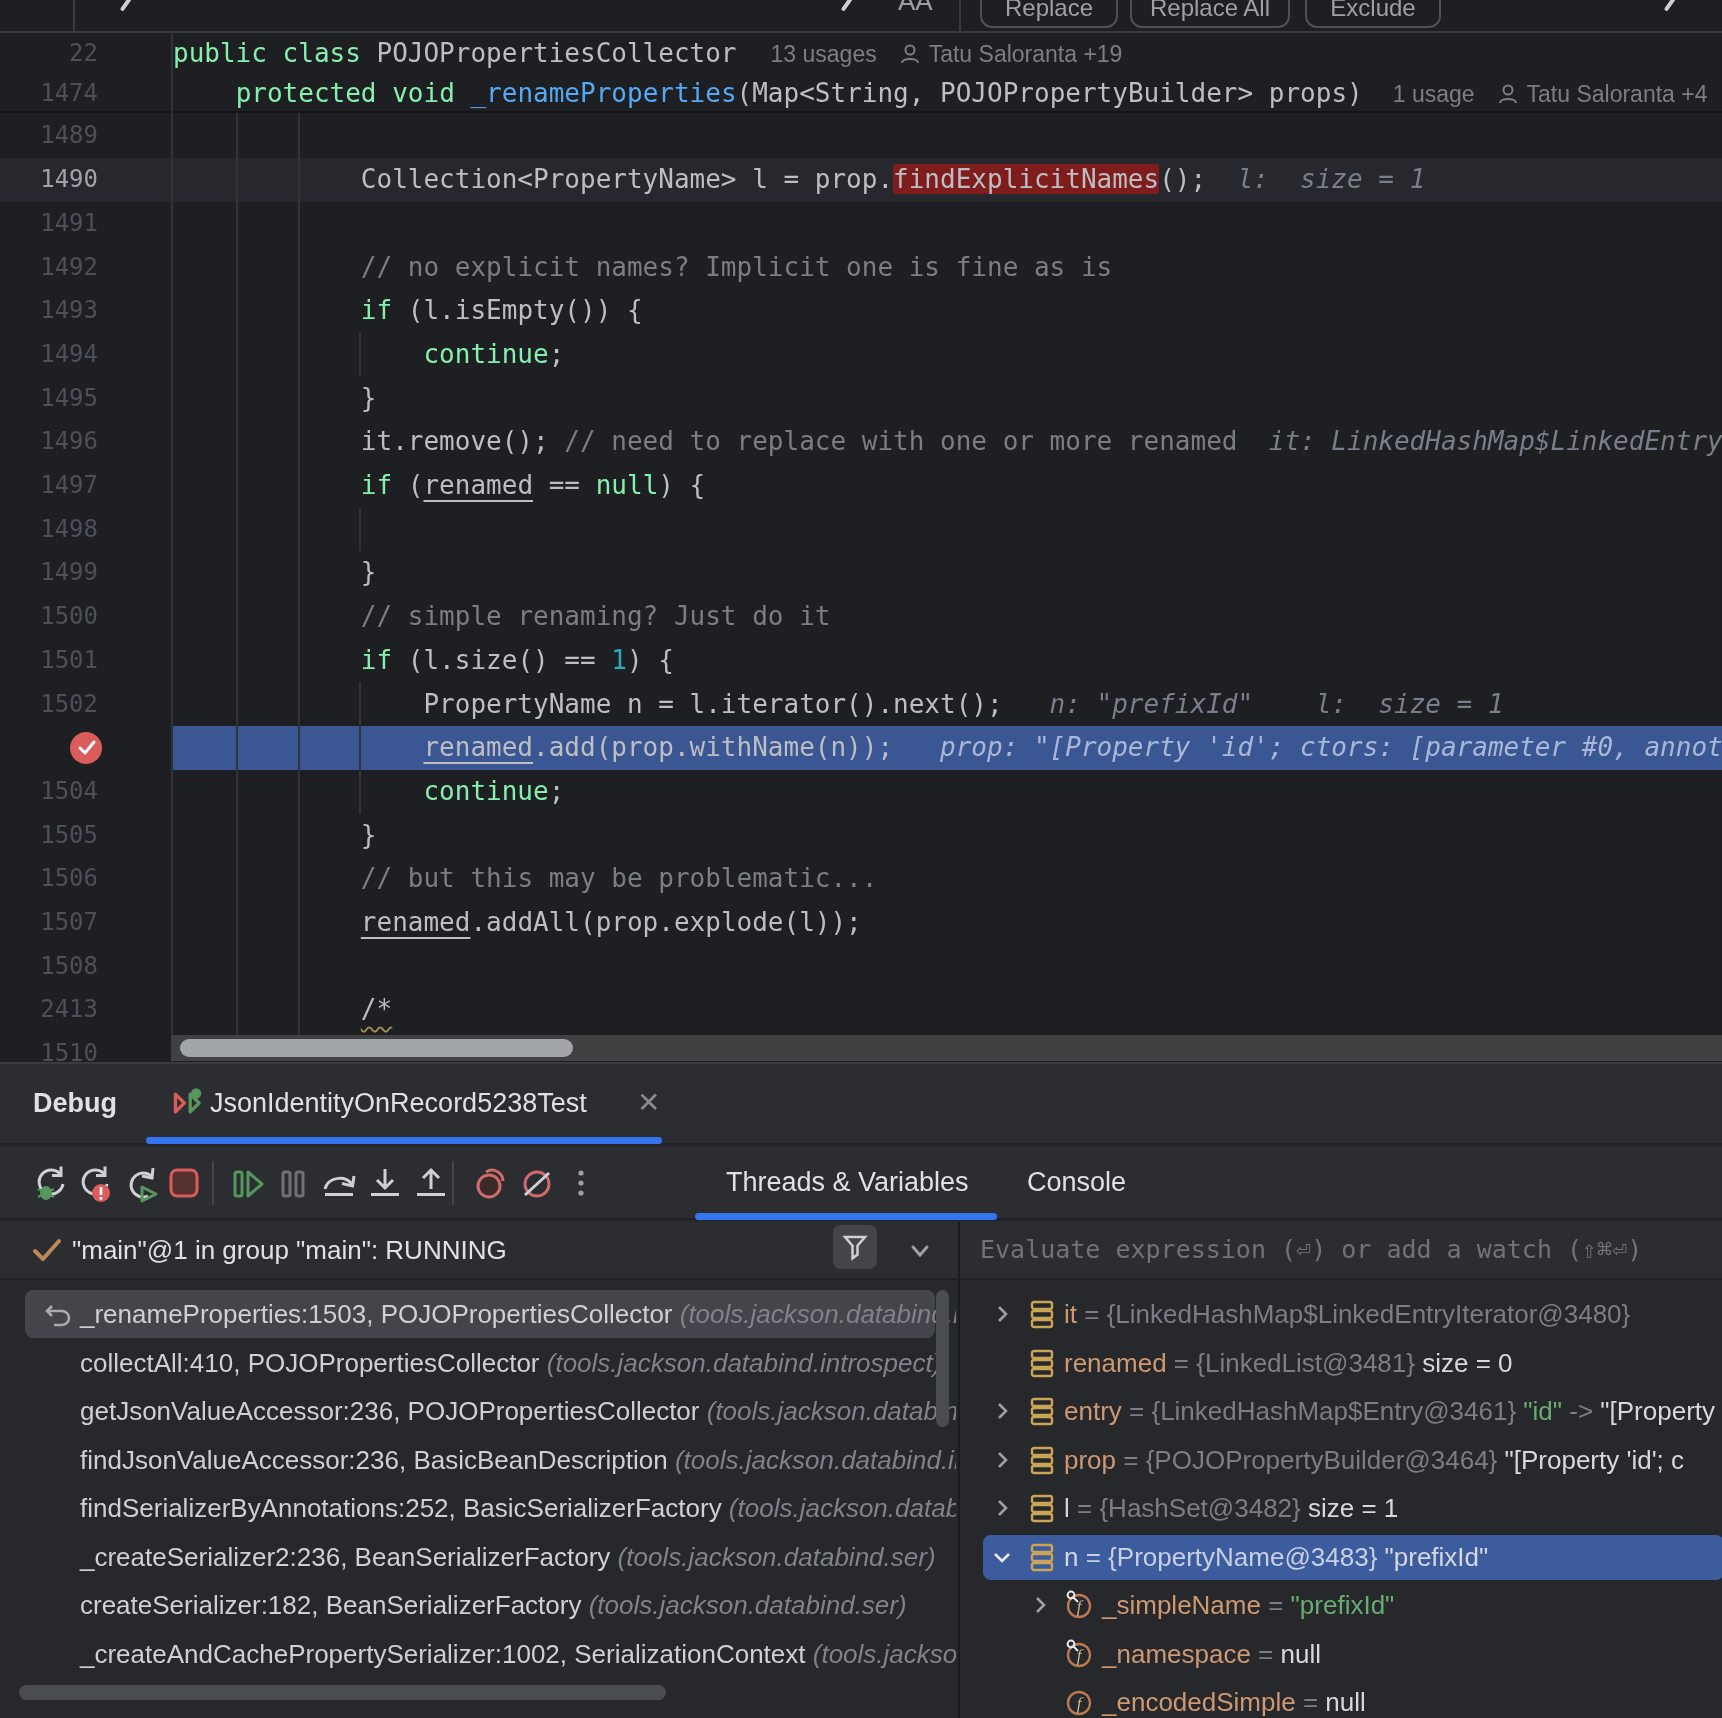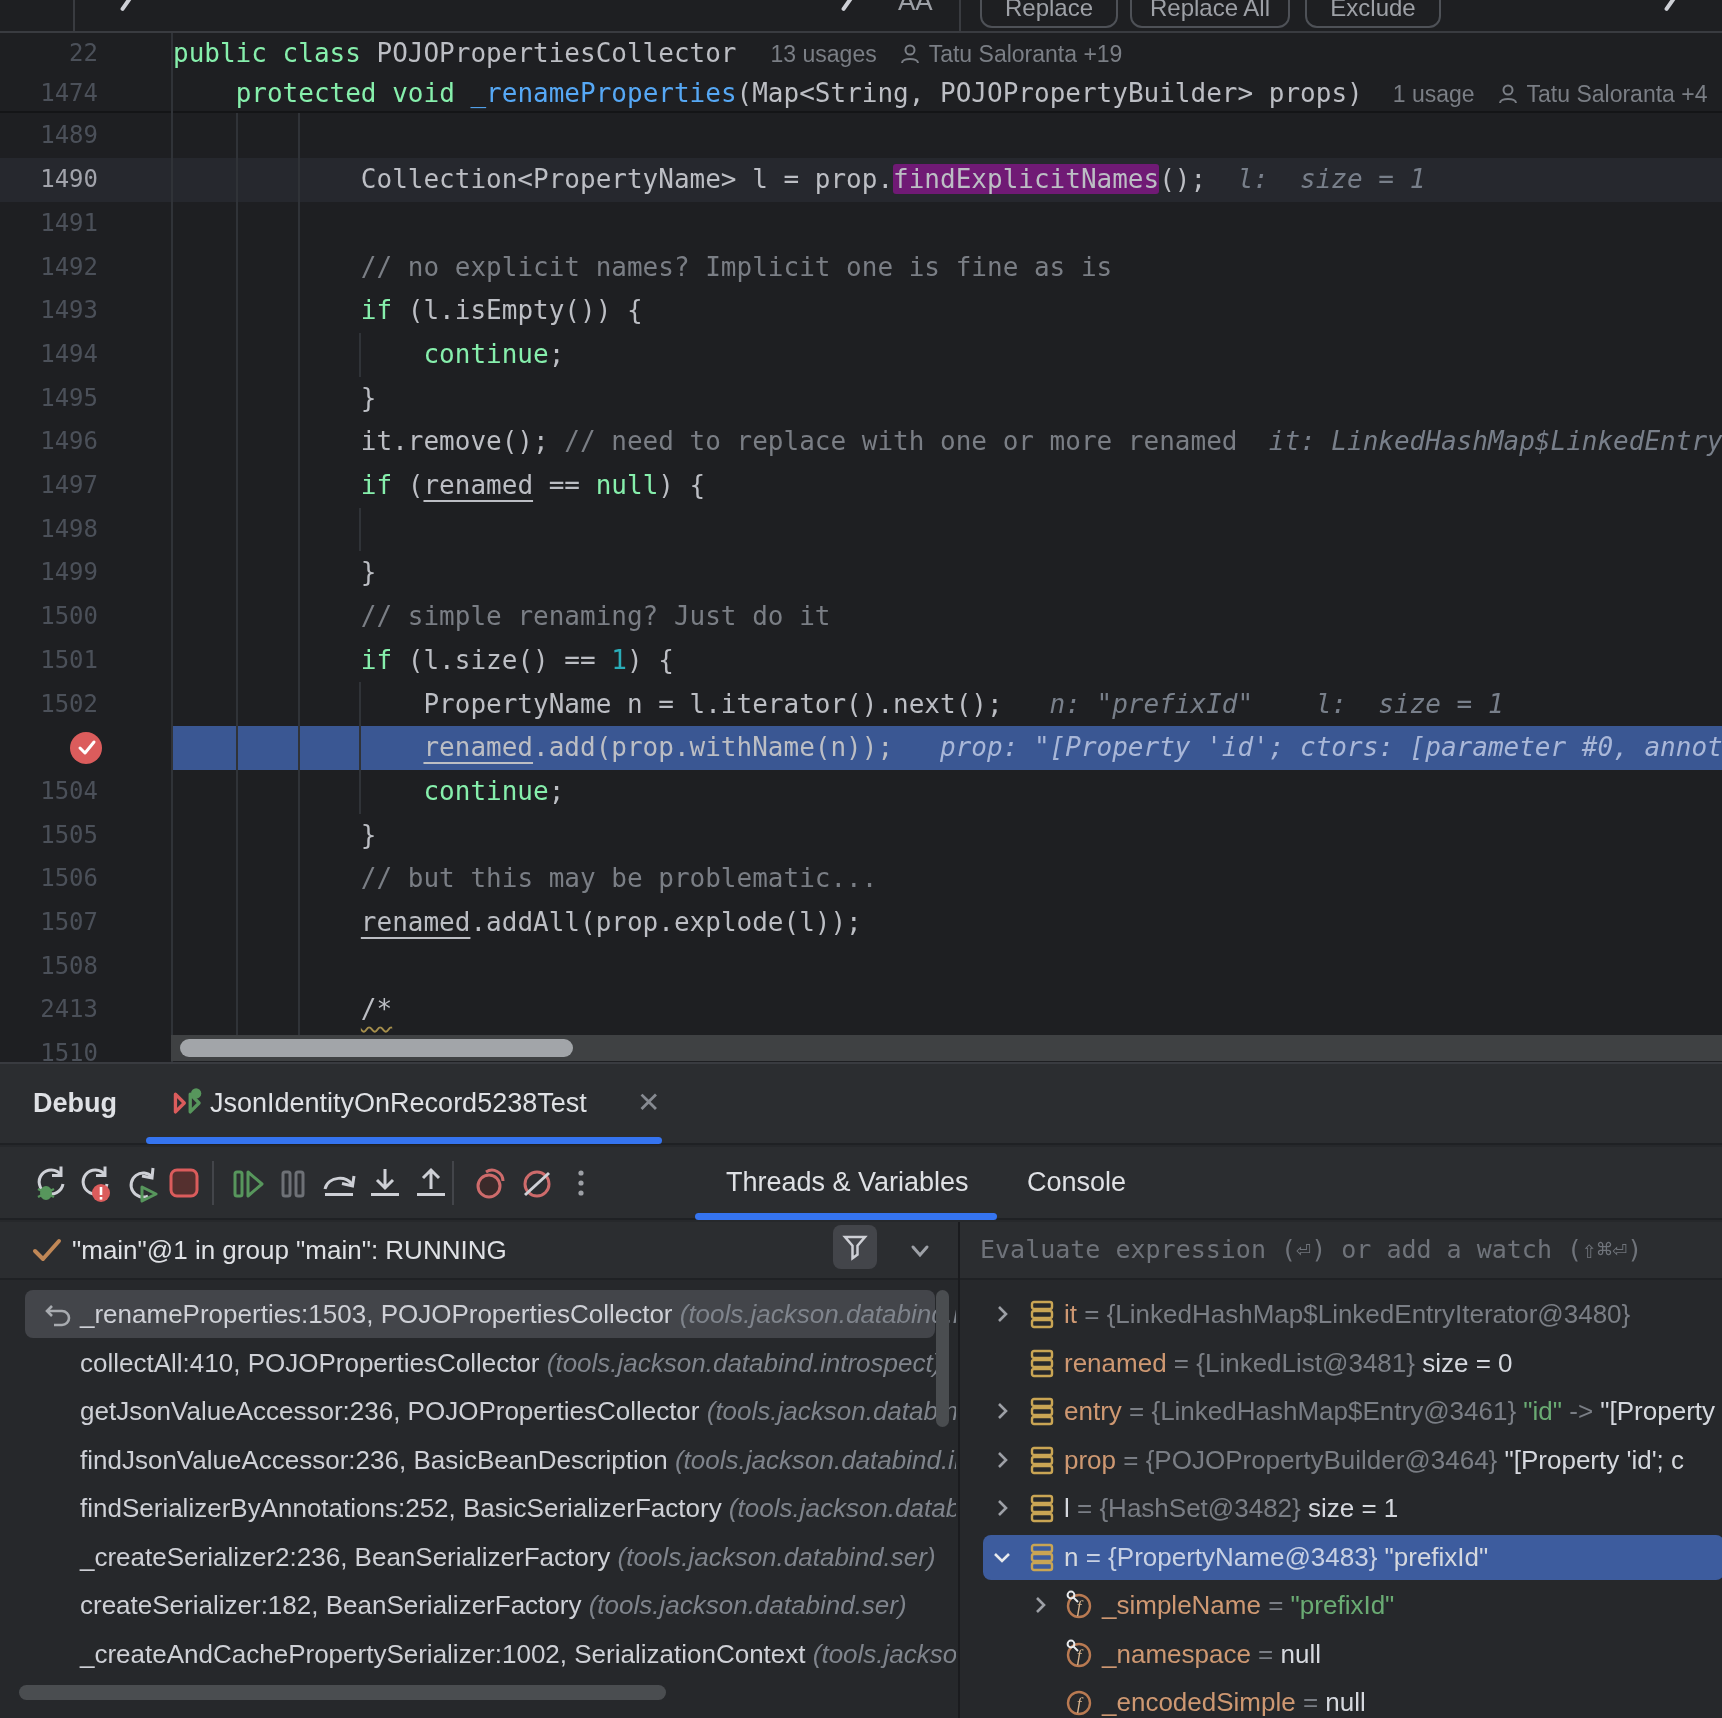--- a/index.html
+++ b/index.html
@@ -24,21 +24,21 @@
   .row-bg-cur{position:absolute;left:0;right:0;top:0;bottom:0;background:#26282E;}
   .row-bg-exec{position:absolute;left:171px;right:0;top:0;bottom:0;background:#3A5793;}
   .crow-num{position:absolute;left:0;top:0;width:98px;text-align:right;color:#4B5059;font-size:24px;line-height:43.7px;}
   .crow-num.cur{color:#A1A3AB;}
   .crow-text{position:absolute;left:173px;top:0;line-height:43.7px;font-size:26px;white-space:pre;color:#BCBEC4;}
   .kw{color:#86efac;}
   .pl{color:#BCBEC4;}
   .cm{color:#7A7E85;}
   .nm{color:#2AACB8;}
   .mth{color:#56A8F5;}
-  .bx{color:#BCBEC4;background:#701a75;border-radius:3px;}
+  .bx{color:#BCBEC4;background:#7f1d1d;border-radius:3px;}
   .un{color:#BCBEC4;text-decoration:underline;text-underline-offset:6px;text-decoration-thickness:2px;}
   .hint{color:#787F8A;font-style:italic;}
   .hintx{color:#A9B7D8;font-style:italic;}
   .sq{color:#BCBEC4;text-decoration:underline wavy #A58E4C 2px;text-underline-offset:8px;}
   .meta{color:#7A7E85;font-size:23px;font-family:"Liberation Sans",sans-serif;}
   .guide{position:absolute;width:2px;background:#303338;}
   #bp-icon{position:absolute;left:70px;width:32px;height:32px;border-radius:50%;background:#DB5C5C;}
   
   #ed-hscroll{position:absolute;left:171px;top:1002px;width:1551px;height:26px;background:#3F4143;}
   #ed-hthumb{position:absolute;left:9px;top:4px;width:393px;height:18px;border-radius:9px;background:#A2A5A9;}

